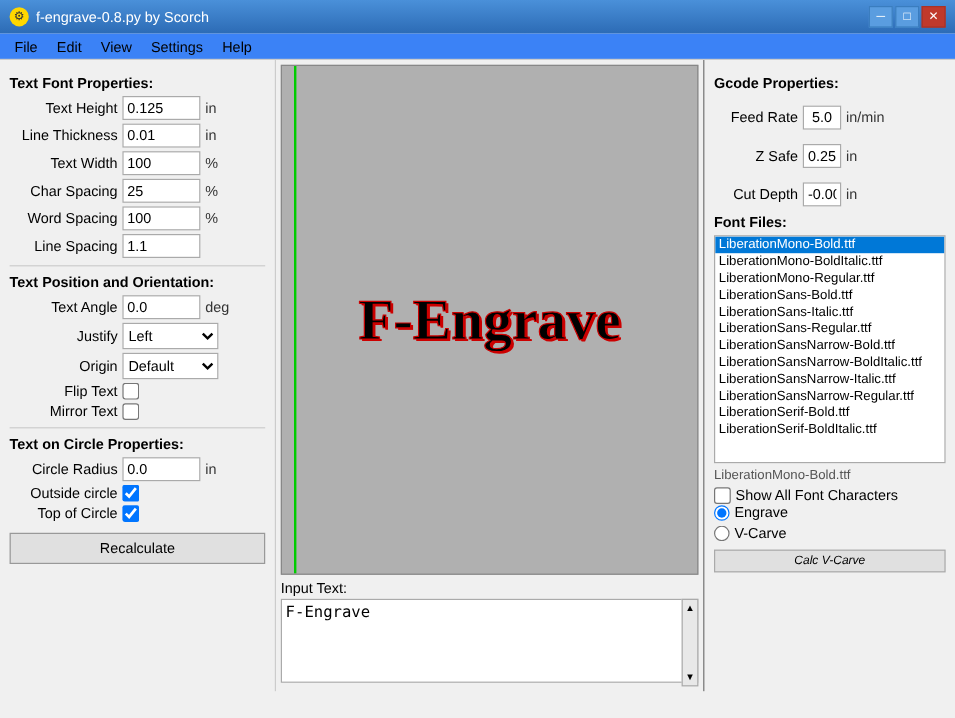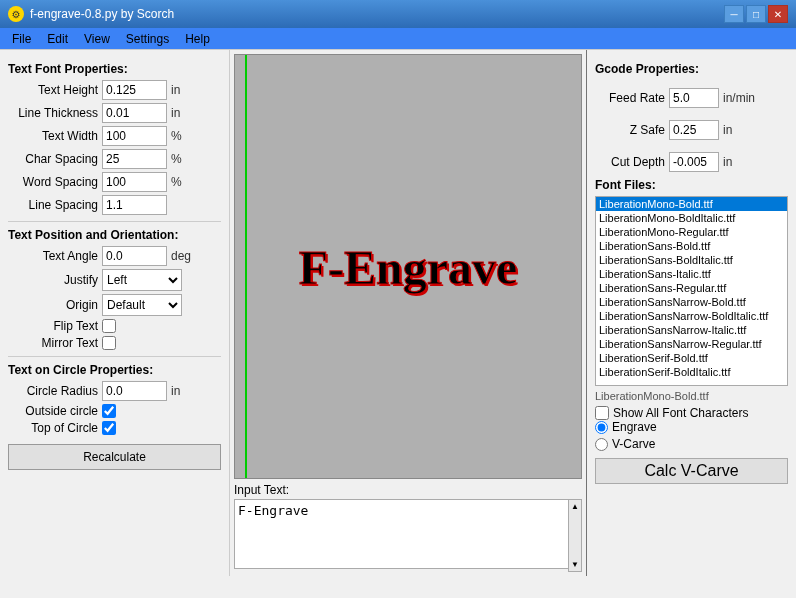--- a/index.html
+++ b/index.html
@@ -198,26 +198,27 @@
       margin-bottom: 3px;
       gap: 4px;
       margin-top: 12px;
     }
     .gcode-label {
       width: 70px;
       text-align: right;
       font-size: 12px;
     }
     .gcode-input {
-      width: 50px;
+      width: 32px;
       height: 20px;
       border: 1px solid #aaa;
       padding: 1px 3px;
       font-size: 12px;
       background: white;
+      text-align: center;
     }
 
     .font-listbox {
       width: 100%;
       height: 190px;
       border: 1px solid #aaa;
       background: white;
       overflow-y: scroll;
       font-size: 11px;
       margin-bottom: 4px;
@@ -253,24 +254,25 @@
       display: flex;
       align-items: center;
       gap: 4px;
       margin-bottom: 3px;
     }
 
     .calc-button {
       background: #e0e0e0;
       border: 1px solid #aaa;
       padding: 3px 10px;
-      font-size: 16px;
+      font-size: 10px;
       cursor: pointer;
       width: 100%;
       margin-top: 4px;
+      font-style: italic;
     }
 
     .recalculate-btn {
       background: #e0e0e0;
       border: 1px solid #999;
       padding: 5px 0;
       font-size: 12px;
       cursor: pointer;
       margin-top: 6px;
       width: 100%;
@@ -459,21 +461,20 @@
       <span class="form-unit">in</span>
     </div>
 
     <div class="section-title" style="margin-top:6px;">Font Files:</div>
 
     <div class="font-listbox" id="font-listbox">
     <div class="font-listbox-item selected">LiberationMono-Bold.ttf</div>
         <div class="font-listbox-item">LiberationMono-BoldItalic.ttf</div>
         <div class="font-listbox-item">LiberationMono-Regular.ttf</div>
         <div class="font-listbox-item">LiberationSans-Bold.ttf</div>
-        <div class="font-listbox-item">LiberationSans-BoldItalic.ttf</div>
         <div class="font-listbox-item">LiberationSans-Italic.ttf</div>
         <div class="font-listbox-item">LiberationSans-Regular.ttf</div>
         <div class="font-listbox-item">LiberationSansNarrow-Bold.ttf</div>
         <div class="font-listbox-item">LiberationSansNarrow-BoldItalic.ttf</div>
         <div class="font-listbox-item">LiberationSansNarrow-Italic.ttf</div>
         <div class="font-listbox-item">LiberationSansNarrow-Regular.ttf</div>
         <div class="font-listbox-item">LiberationSerif-Bold.ttf</div>
         <div class="font-listbox-item">LiberationSerif-BoldItalic.ttf</div>
       </div>
 

